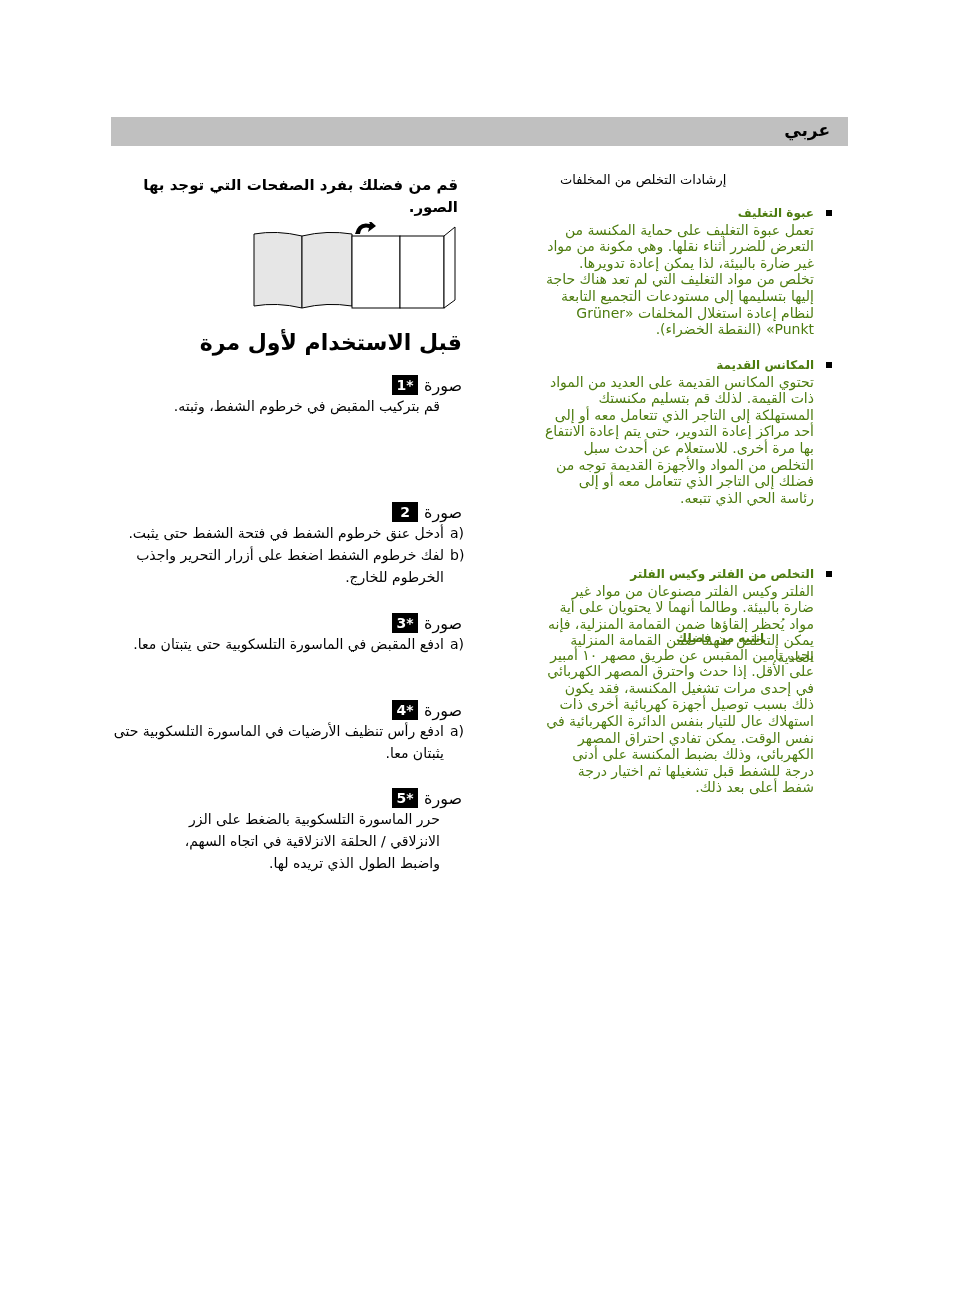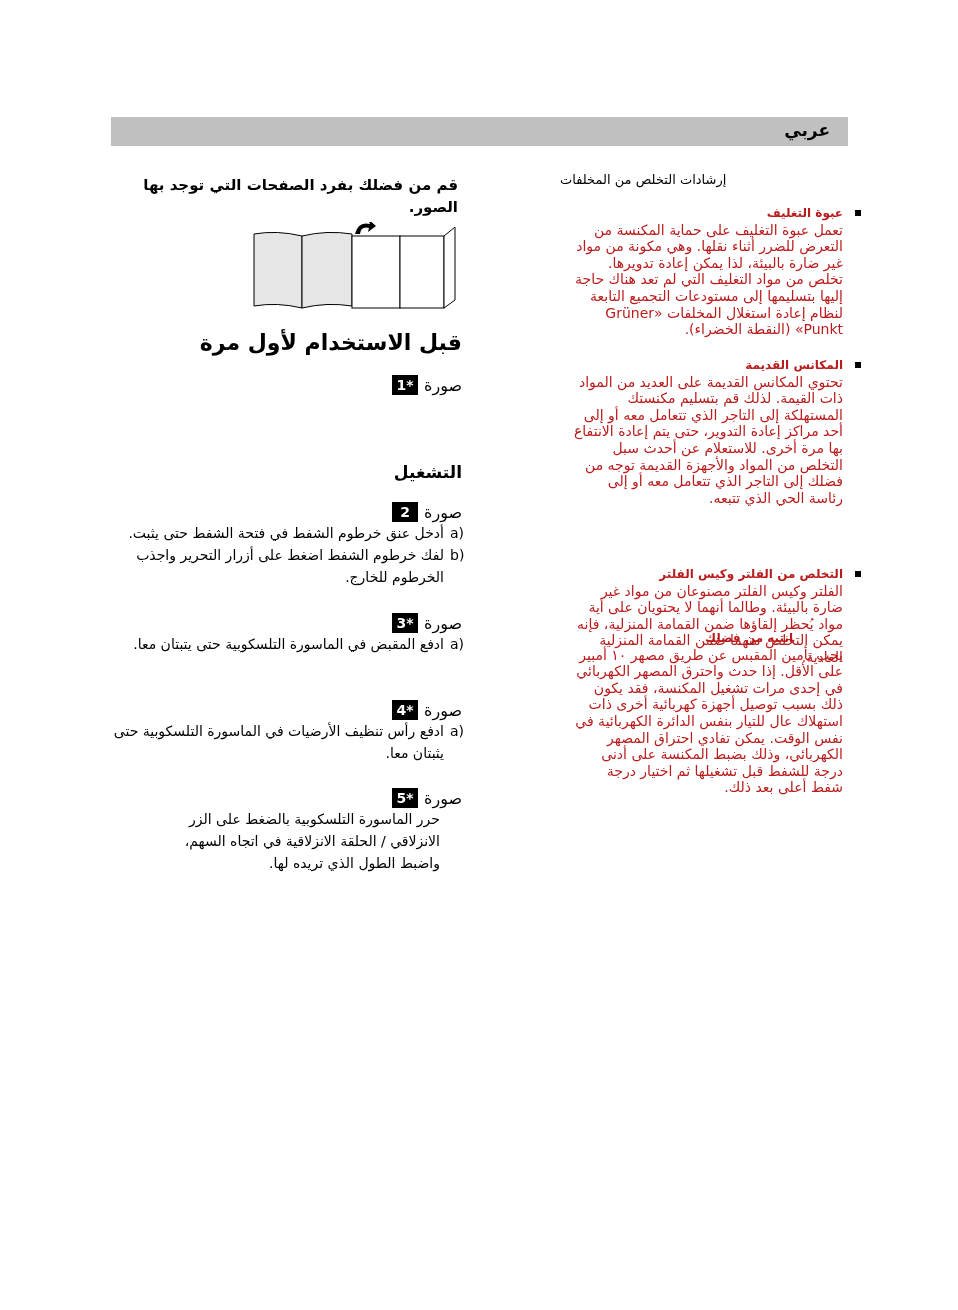--- a/index.html
+++ b/index.html
@@ -21,21 +21,21 @@
   .badge { display: inline-block; background: #000; color: #fff; font-weight: bold; font-size: 14px;
            padding: 0 4px; height: 20px; line-height: 20px; min-width: 18px; text-align: center; direction: ltr; }
   .step { font-size: 14px; line-height: 22px; display: flex; gap: 6px; }
   .step .letter { direction: ltr; flex: none; width: 12px; }
   .step .text { flex: 1; }
   .plain { font-size: 14px; line-height: 22px; padding-right: 22px; }
 
   .blk { position: absolute; right: 0; width: 352px; }
 
   .r-title { font-size: 13px; margin: 0 0 10px 0; text-align: left; direction: rtl; width: 290px; }
-  .r-section { position: absolute; right: 7px; width: 270px; font-size: 12px; line-height: 16.6px; color: #b91c1c; }
+  .r-section { position: absolute; right: 36px; width: 270px; font-size: 12px; line-height: 16.6px; color: #4d7c0f; }
   .r-head { font-weight: bold; position: relative; }
   .r-head::after { content: ""; position: absolute; right: -18px; top: 5px; width: 6px; height: 6px; background: #000; }
   .r-body { font-size: 14px; }
 </style>
 </head>
 <body>
 
 <div class="lang-bar">
   <span>عربي</span>
 </div>
@@ -52,23 +52,23 @@
     <path d="M103,12 Q106,-1 118,2 L116,-3 L124,4 L116,10 L117,6 Q109,4 108,12 Z" fill="#000"></path>
   </svg>
 
   <h1 class="h1">قبل الاستخدام لأول مرة</h1>
 
   <div class="blk" style="top:205px;">
     <div class="fig-label">
       <span>صورة</span>
       <span class="badge">1*</span>
     </div>
+    <div class="plain">قم بتركيب المقبض في خرطوم الشفط، وثبته.</div>
   </div>
 
-  <h2 class="h2 blk" style="top:292px;">التشغيل</h2>
 
   <div class="blk" style="top:332px;">
     <div class="fig-label">
       <span>صورة</span>
       <span class="badge">2</span>
     </div>
     <div class="step">
       <span class="letter">a)</span>
       <span class="text">أدخل عنق خرطوم الشفط في فتحة الشفط حتى يثبت.</span>
     </div>

